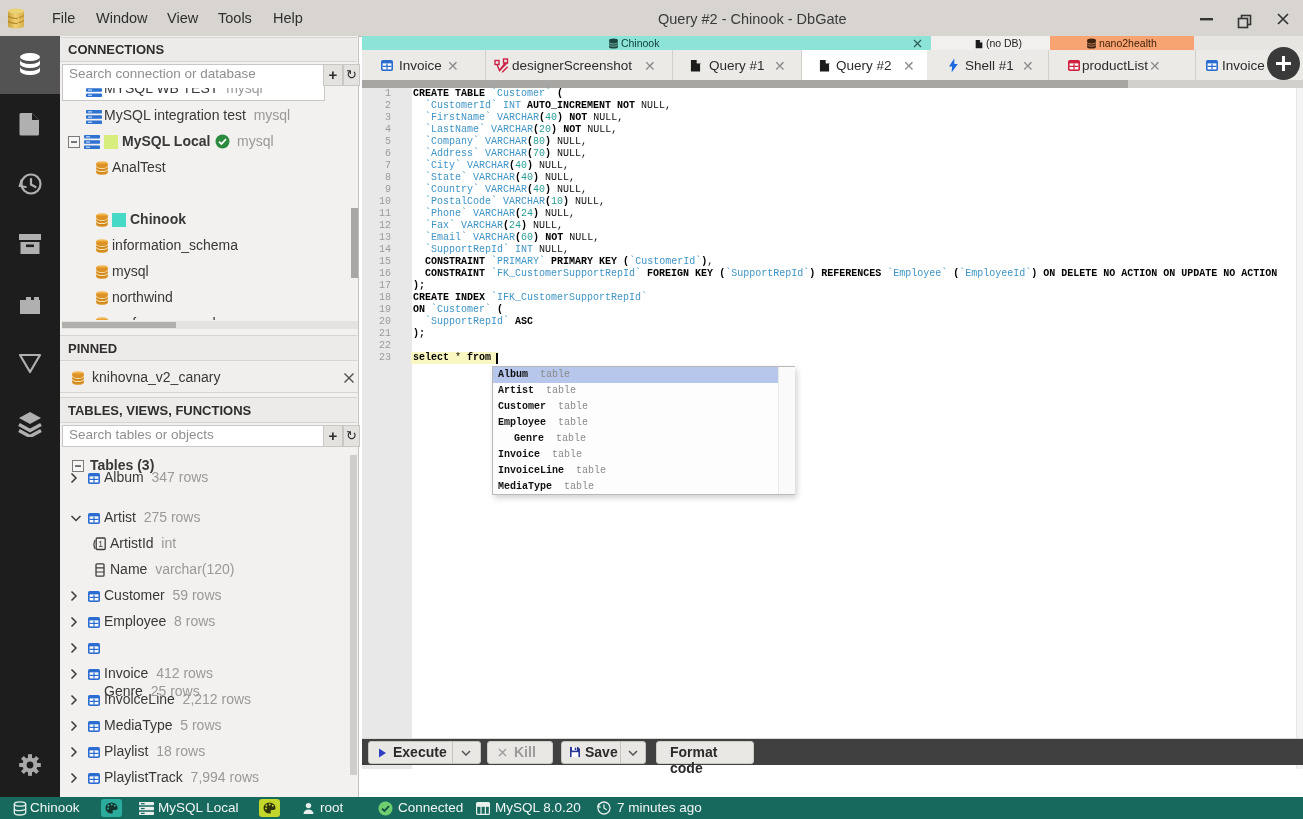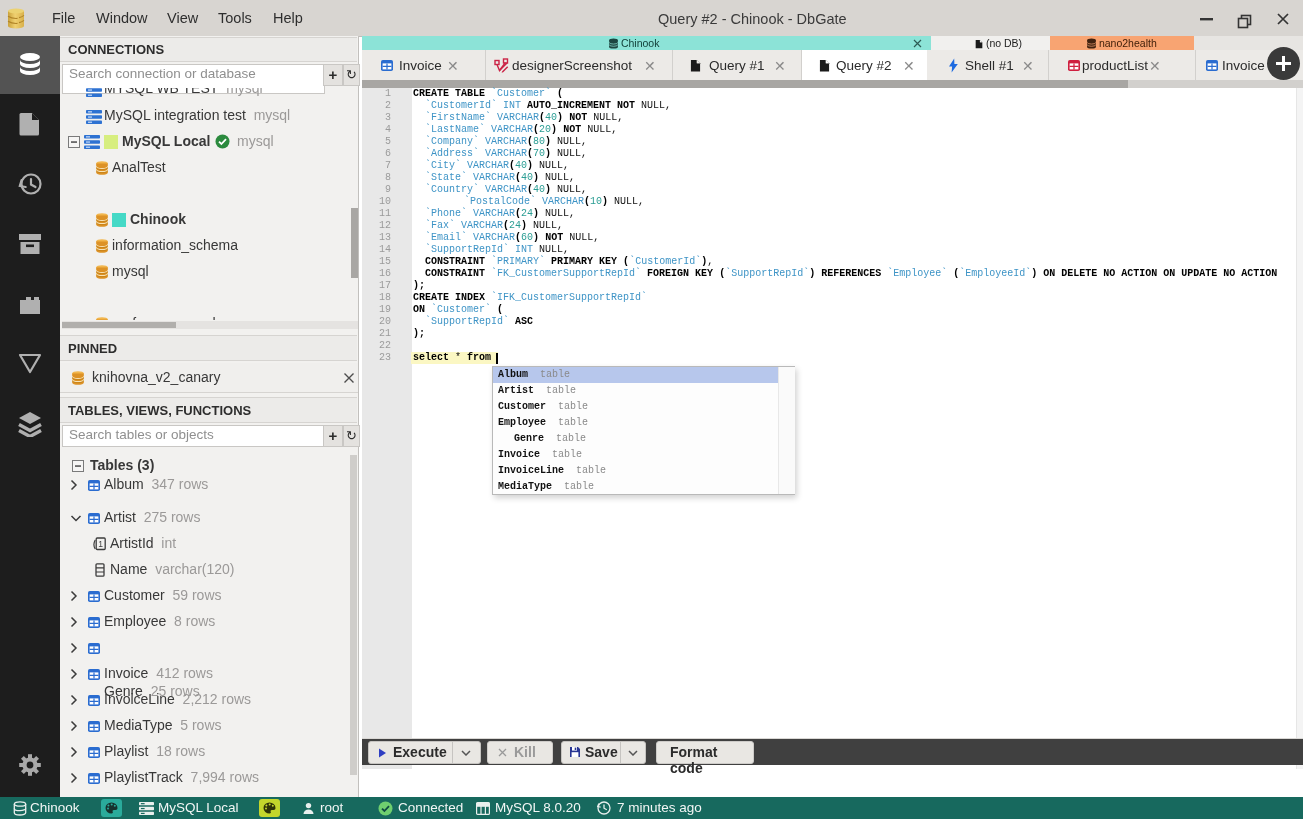--- a/index.html
+++ b/index.html
@@ -115,21 +115,21 @@
             <path d="M37.6 6.4 l-15.2 15.2"></path>
       </g>
         </g>
       <circle cx="30" cy="14" r="3.4" fill="#1d1d1d"></circle>
     </svg>
   </div>
   <div class="abs" id="leftpanel">
     <div class="phead" style="top:1px;height:23px;">
         <span>CONNECTIONS</span>
       </div>
-    <div class="sinput" style="left:2px;top:28px;width:255px;height:19px;padding:1px 0 8px 6px;">Search connection or database</div>
+    <div class="sinput" style="left:2px;top:28px;width:255px;height:19px;padding:1px 0 15px 6px;">Search connection or database</div>
     <div class="sbtn" style="left:263px;top:28px;width:18px;height:20px;font-size:15px;font-weight:bold;line-height:19px;">+</div>
     <div class="sbtn" style="left:283px;top:28px;width:15px;height:20px;font-size:13px;line-height:19px;">↻</div>
     <div class="abs" style="left:0;top:52px;width:269px;height:232px;overflow:hidden;">
       <div class="row" style="top:-12px;">
           <svg class="abs" style="left:26px;top:6px" width="16" height="16" viewBox="0 0 16 16">
             <g fill="#2e72d2">
               <rect x="0" y="1" width="16" height="3.6" rx="0.8"></rect>
               <rect x="0" y="6.2" width="16" height="3.6" rx="0.8"></rect>
               <rect x="0" y="11.4" width="16" height="3.6" rx="0.8"></rect>
             </g>
@@ -215,20 +215,30 @@
       <div class="row" style="top:171px;">
           <svg class="abs" style="left:36px;top:6px" width="12" height="14" viewBox="0 0 13 15">
             <ellipse cx="6.5" cy="2.6" rx="6.3" ry="2.5" fill="#f2b64d"></ellipse>
             <path fill="#dd9226" d="M0.2 2.6 h12.6 v9.8 h-12.6 z"></path>
             <ellipse cx="6.5" cy="12.4" rx="6.3" ry="2.5" fill="#dd9226"></ellipse>
             <path d="M0.2 5.6 a6.3 2.5 0 0 0 12.6 0 M0.2 8.9 a6.3 2.5 0 0 0 12.6 0" stroke="#f7e3b6" stroke-width="1.1" fill="none"></path>
             <path d="M0.2 6.8 a6.3 2.5 0 0 0 12.6 0 M0.2 10.1 a6.3 2.5 0 0 0 12.6 0" stroke="#c07e14" stroke-width="0.8" fill="none"></path>
           </svg>
           <span class="t" style="left:52px;">mysql</span>
         </div>
+      <div class="row" style="top:197px;">
+          <svg class="abs" style="left:36px;top:6px" width="12" height="14" viewBox="0 0 13 15">
+            <ellipse cx="6.5" cy="2.6" rx="6.3" ry="2.5" fill="#f2b64d"></ellipse>
+            <path fill="#dd9226" d="M0.2 2.6 h12.6 v9.8 h-12.6 z"></path>
+            <ellipse cx="6.5" cy="12.4" rx="6.3" ry="2.5" fill="#dd9226"></ellipse>
+            <path d="M0.2 5.6 a6.3 2.5 0 0 0 12.6 0 M0.2 8.9 a6.3 2.5 0 0 0 12.6 0" stroke="#f7e3b6" stroke-width="1.1" fill="none"></path>
+            <path d="M0.2 6.8 a6.3 2.5 0 0 0 12.6 0 M0.2 10.1 a6.3 2.5 0 0 0 12.6 0" stroke="#c07e14" stroke-width="0.8" fill="none"></path>
+          </svg>
+          <span class="t" style="left:52px;">northwind</span>
+        </div>
       <div class="row" style="top:223px;">
           <svg class="abs" style="left:36px;top:6px" width="12" height="14" viewBox="0 0 13 15">
             <ellipse cx="6.5" cy="2.6" rx="6.3" ry="2.5" fill="#f2b64d"></ellipse>
             <path fill="#dd9226" d="M0.2 2.6 h12.6 v9.8 h-12.6 z"></path>
             <ellipse cx="6.5" cy="12.4" rx="6.3" ry="2.5" fill="#dd9226"></ellipse>
             <path d="M0.2 5.6 a6.3 2.5 0 0 0 12.6 0 M0.2 8.9 a6.3 2.5 0 0 0 12.6 0" stroke="#f7e3b6" stroke-width="1.1" fill="none"></path>
             <path d="M0.2 6.8 a6.3 2.5 0 0 0 12.6 0 M0.2 10.1 a6.3 2.5 0 0 0 12.6 0" stroke="#c07e14" stroke-width="0.8" fill="none"></path>
           </svg>
           <span class="t" style="left:52px;">performance_schema</span>
         </div>
@@ -260,21 +270,21 @@
     <div class="sbtn" style="left:263px;top:389px;width:18px;height:20px;font-size:15px;font-weight:bold;line-height:19px;">+</div>
     <div class="sbtn" style="left:283px;top:389px;width:15px;height:20px;font-size:13px;line-height:19px;">↻</div>
     <div class="abs" style="left:0;top:414px;width:298px;height:347px;overflow:hidden;">
       <div class="row" style="top:3px;">
           <svg class="abs" style="left:12px;top:7px" width="12" height="12" viewBox="0 0 12 12">
             <rect x="0.5" y="0.5" width="11" height="11" fill="#f6f5f4" stroke="#7a7a7a"></rect>
             <rect x="3" y="5.4" width="6" height="1.3" fill="#333"></rect>
           </svg>
           <span class="t" style="left:30px;font-weight:bold;">Tables (3)</span>
         </div>
-      <div class="row" style="top:22px;">
+      <div class="row" style="top:15px;">
           <svg class="abs" style="left:9px;top:7px" width="9" height="12" viewBox="0 0 9 12">
             <path d="M2.5 1.5 l4.5 4.5 l-4.5 4.5" fill="none" stroke="#3c3c3c" stroke-width="1.5"></path>
           </svg>
           <svg class="abs" style="left:28px;top:8px" width="12" height="11" viewBox="0 0 12 11">
             <rect x="0" y="0" width="12" height="11" rx="1.8" fill="#2a6cd0"></rect>
             <rect x="1.6" y="3.4" width="8.8" height="6" fill="#ffffff"></rect>
             <path d="M6 3.4 v6 M1.6 6.4 h8.8" stroke="#2a6cd0" stroke-width="1.2"></path>
           </svg>
           <span class="t" style="left:44px;">Album&nbsp;&nbsp;<span class="gray">347 rows</span></span>
         </div>
@@ -522,21 +532,21 @@
         <div class="abs" style="left:49px;top:264px;width:87px;height:12px;background:#fbf7c3;"></div>
         <div class="cl" style="top:0px;"><b>CREATE TABLE</b> <span class="i">`Customer`</span> <b>(</b></div>
         <div class="cl" style="top:12px;">  <span class="i">`CustomerId`</span> <span class="i">INT</span> <b>AUTO_INCREMENT NOT</b> NULL,</div>
         <div class="cl" style="top:24px;">  <span class="i">`FirstName`</span> <span class="i">VARCHAR</span><b>(</b><span class="n">40</span><b>)</b> <b>NOT</b> NULL,</div>
         <div class="cl" style="top:36px;">  <span class="i">`LastName`</span> <span class="i">VARCHAR</span><b>(</b><span class="n">20</span><b>)</b> <b>NOT</b> NULL,</div>
         <div class="cl" style="top:48px;">  <span class="i">`Company`</span> <span class="i">VARCHAR</span><b>(</b><span class="n">80</span><b>)</b> NULL,</div>
         <div class="cl" style="top:60px;">  <span class="i">`Address`</span> <span class="i">VARCHAR</span><b>(</b><span class="n">70</span><b>)</b> NULL,</div>
         <div class="cl" style="top:72px;">  <span class="i">`City`</span> <span class="i">VARCHAR</span><b>(</b><span class="n">40</span><b>)</b> NULL,</div>
         <div class="cl" style="top:84px;">  <span class="i">`State`</span> <span class="i">VARCHAR</span><b>(</b><span class="n">40</span><b>)</b> NULL,</div>
         <div class="cl" style="top:96px;">  <span class="i">`Country`</span> <span class="i">VARCHAR</span><b>(</b><span class="n">40</span><b>)</b> NULL,</div>
-        <div class="cl" style="top:108px;padding-left:39px;">  <span class="i">`PostalCode`</span> <span class="i">VARCHAR</span><b>(</b><span class="n">10</span><b>)</b> NULL,</div>
+        <div class="cl" style="top:108px;">  <span class="i">`PostalCode`</span> <span class="i">VARCHAR</span><b>(</b><span class="n">10</span><b>)</b> NULL,</div>
         <div class="cl" style="top:120px;">  <span class="i">`Phone`</span> <span class="i">VARCHAR</span><b>(</b><span class="n">24</span><b>)</b> NULL,</div>
         <div class="cl" style="top:132px;">  <span class="i">`Fax`</span> <span class="i">VARCHAR</span><b>(</b><span class="n">24</span><b>)</b> NULL,</div>
         <div class="cl" style="top:144px;">  <span class="i">`Email`</span> <span class="i">VARCHAR</span><b>(</b><span class="n">60</span><b>)</b> <b>NOT</b> NULL,</div>
         <div class="cl" style="top:156px;">  <span class="i">`SupportRepId`</span> <span class="i">INT</span> NULL,</div>
         <div class="cl" style="top:168px;">  <b>CONSTRAINT</b> <span class="i">`PRIMARY`</span> <b>PRIMARY KEY</b> <b>(</b><span class="i">`CustomerId`</span><b>)</b>,</div>
         <div class="cl" style="top:180px;">  <b>CONSTRAINT</b> <span class="i">`FK_CustomerSupportRepId`</span> <b>FOREIGN KEY</b> <b>(</b><span class="i">`SupportRepId`</span><b>)</b> <b>REFERENCES</b> <span class="i">`Employee`</span> <b>(</b><span class="i">`EmployeeId`</span><b>)</b> <b>ON DELETE NO ACTION ON UPDATE NO ACTION</b></div>
         <div class="cl" style="top:192px;"><b>);</b></div>
         <div class="cl" style="top:204px;"><b>CREATE INDEX</b> <span class="i">`IFK_CustomerSupportRepId`</span></div>
         <div class="cl" style="top:216px;"><b>ON</b> <span class="i">`Customer`</span> <b>(</b></div>
         <div class="cl" style="top:228px;">  <span class="i">`SupportRepId`</span> <b>ASC</b></div>

